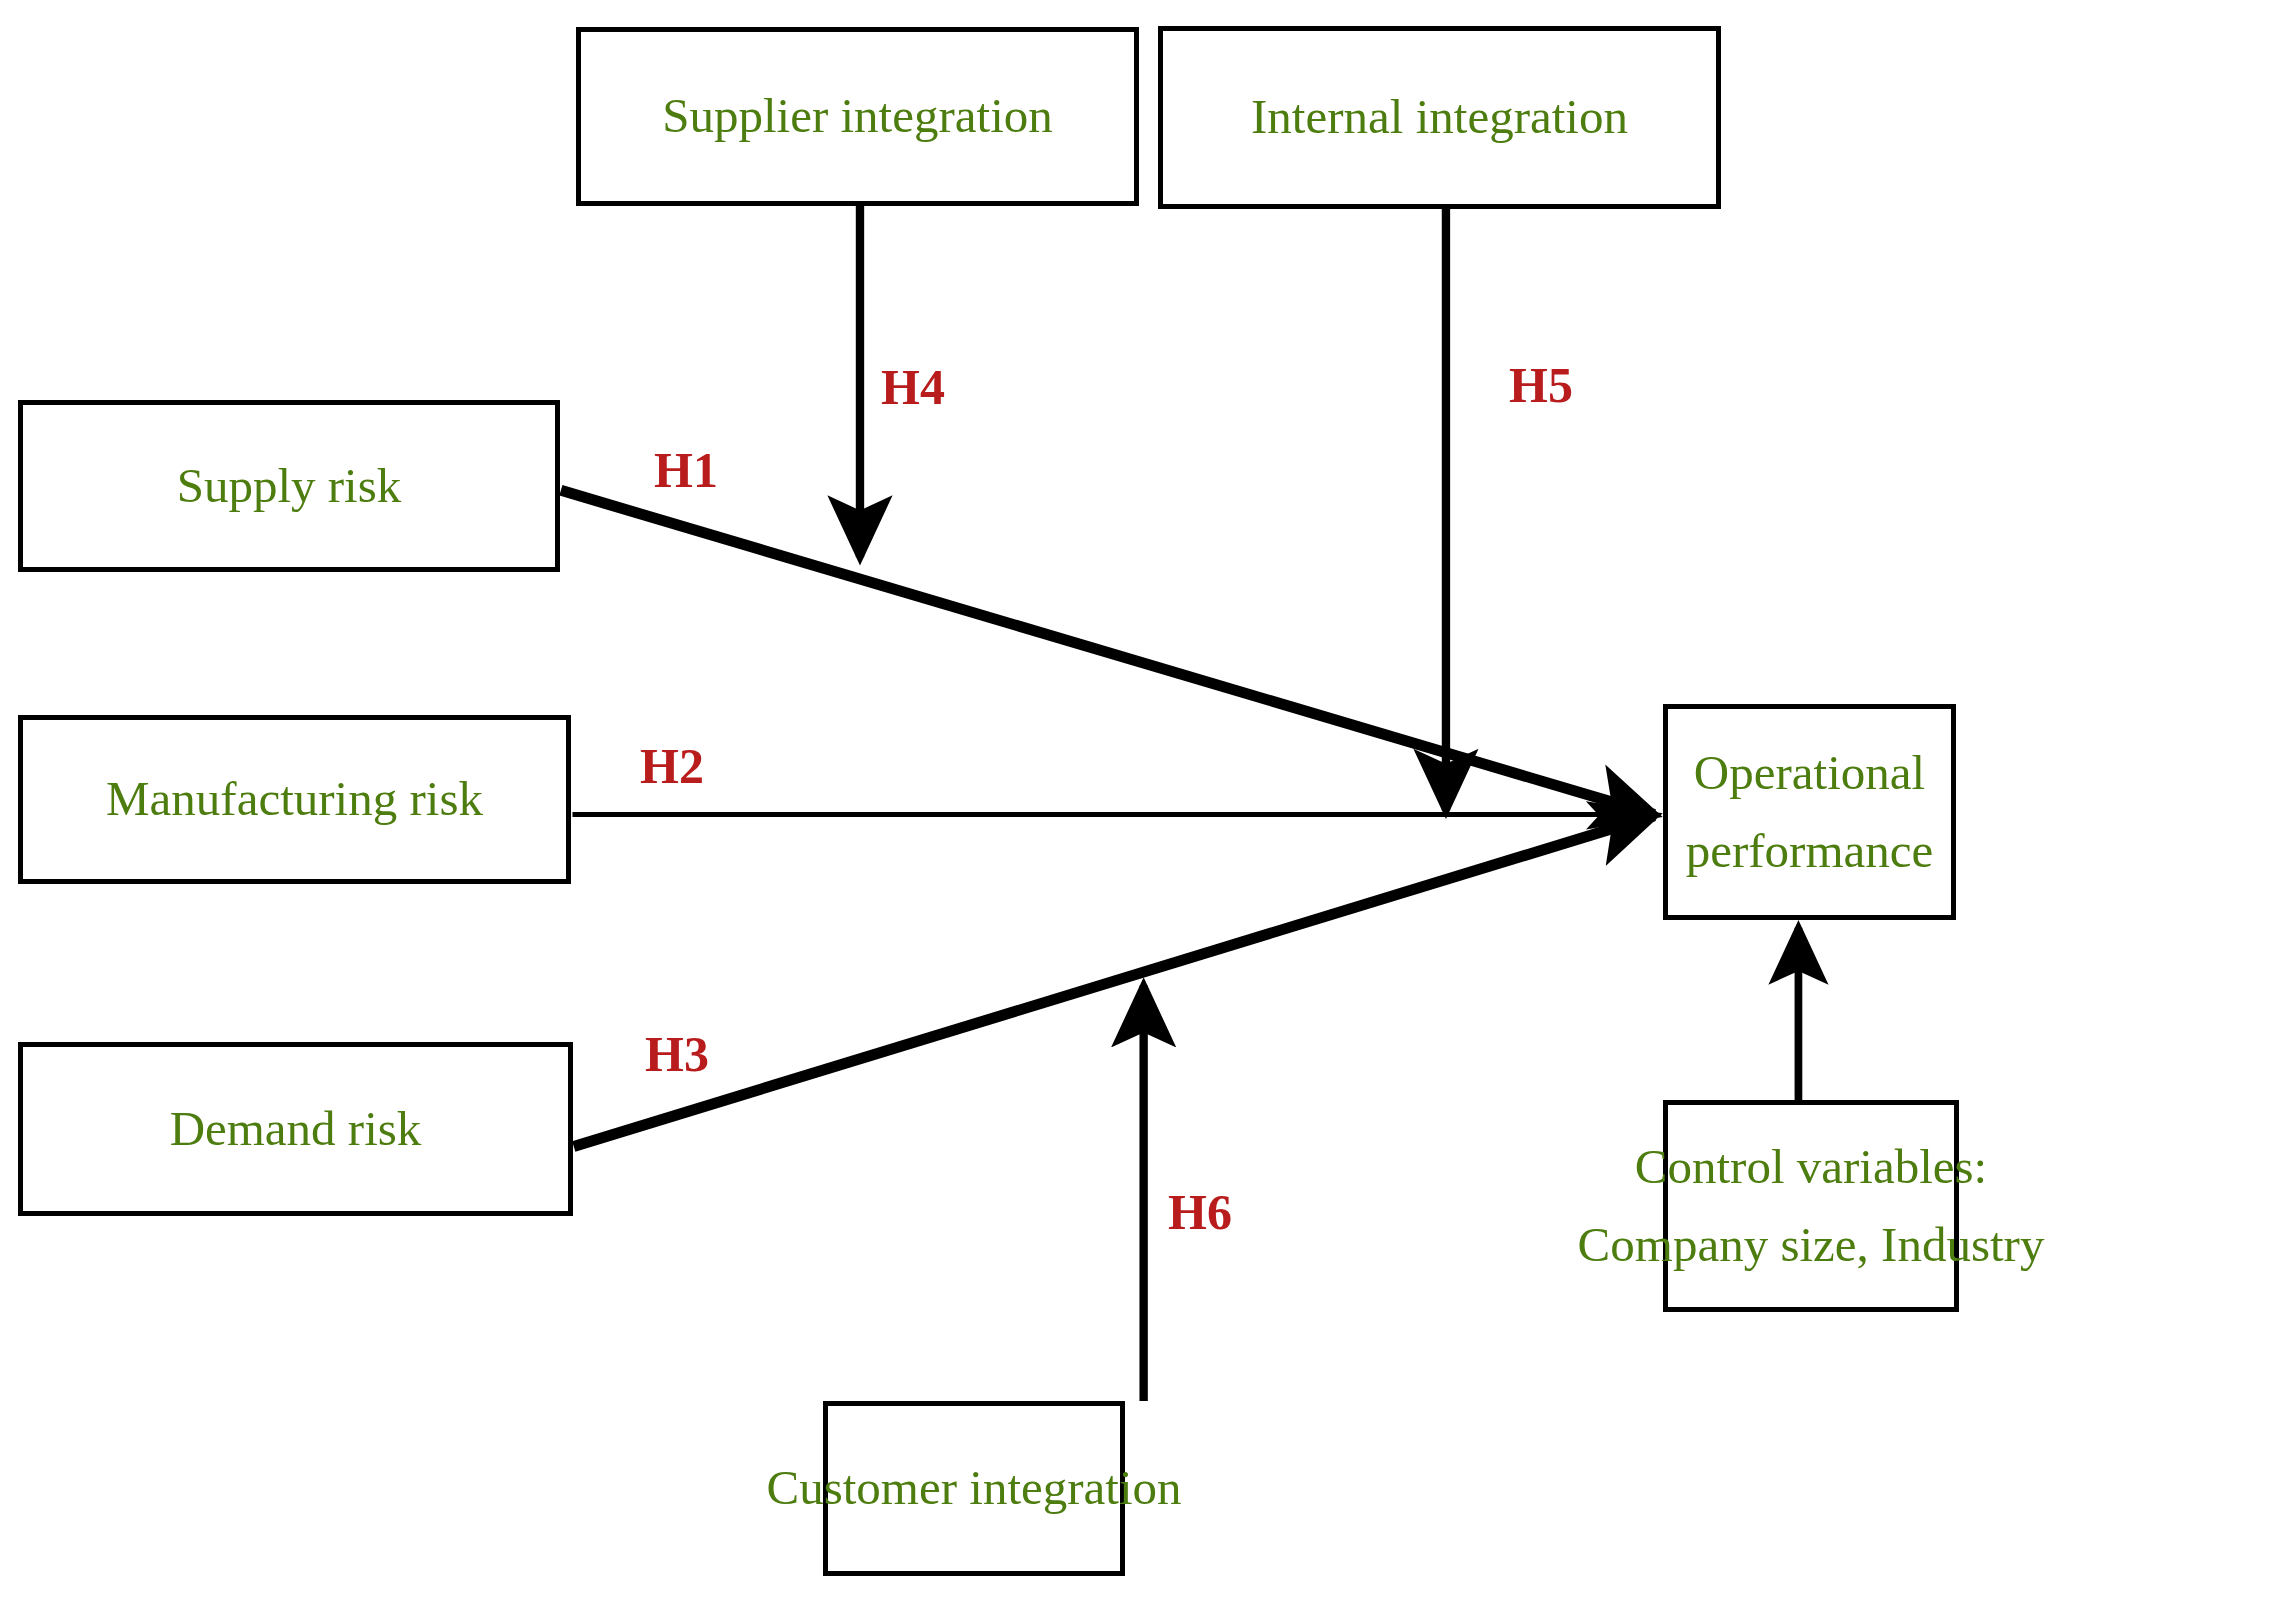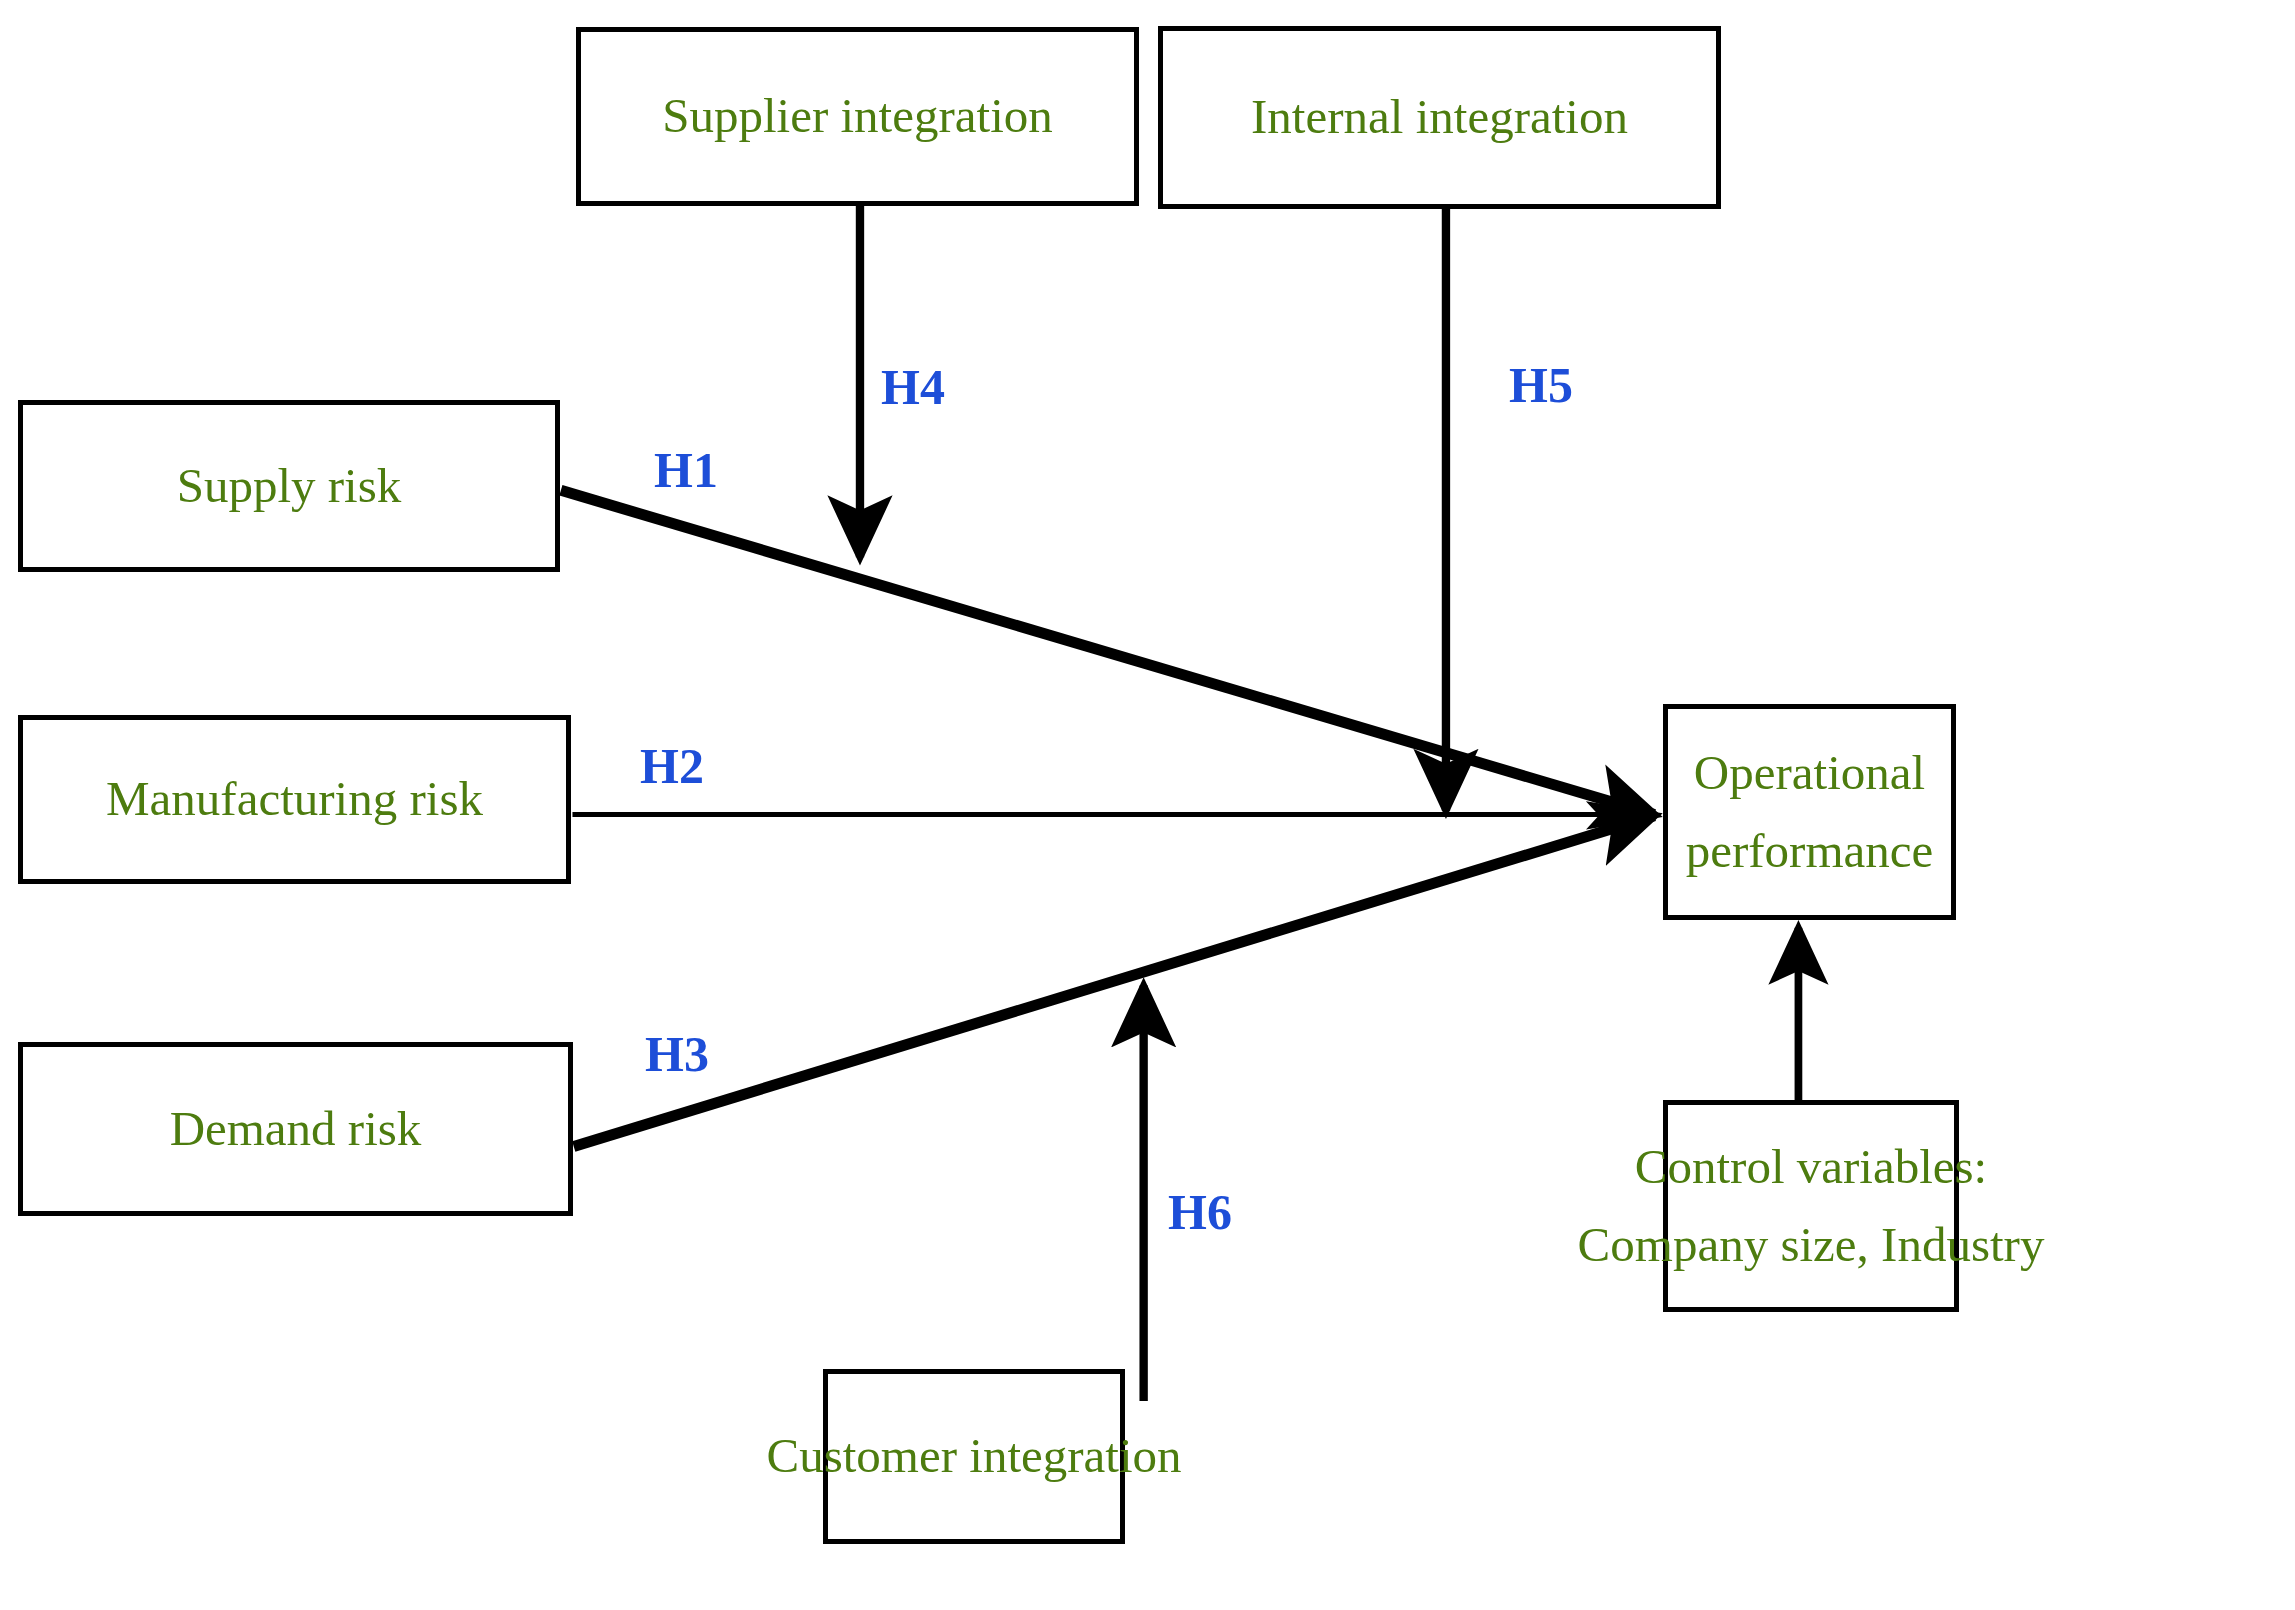--- a/index.html
+++ b/index.html
@@ -41,38 +41,38 @@
   }
   .node-box .node-line {
     display: block;
     white-space: nowrap;
   }
   .node-box.two-line {
     line-height: 1.6;
   }
   .hyp-label {
     position: absolute;
-    color: #1d4ed8;
+    color: #b91c1c;
     font-family: "Liberation Serif", "DejaVu Serif", serif;
     font-weight: bold;
     font-size: 50px;
     line-height: 1;
     white-space: nowrap;
     z-index: 4;
   }
 
   
   #box-supplier-integration { left: 576px;  top: 27px;   width: 563px; height: 179px; }
   #box-internal-integration { left: 1158px; top: 26px;   width: 563px; height: 183px; }
   #box-supply-risk          { left: 18px;   top: 400px;  width: 542px; height: 172px; }
   #box-manufacturing-risk   { left: 18px;   top: 715px; width: 553px; height: 169px; }
   #box-demand-risk          { left: 18px;   top: 1042px; width: 555px; height: 174px; }
   #box-operational-performance { left: 1663px; top: 704px; width: 293px; height: 216px; }
   #box-control-variables    { left: 1663px; top: 1100px; width: 296px; height: 212px; }
-  #box-customer-integration { left: 823px; top: 1369px; width: 302px; height: 175px; }
+  #box-customer-integration { left: 823px; top: 1401px; width: 302px; height: 175px; }
 
   
   #label-h1 { left: 627px;  top: 445px; margin-left: 27px;  }
   #label-h2 { left: 640px;  top: 741px; }
   #label-h3 { left: 645px; top: 1029px; }
   #label-h4 { left: 881px; top: 362px;  }
   #label-h5 { left: 1473px; top: 360px; margin-left: 36px;  }
   #label-h6 { left: 1168px; top: 1187px; }
 </style>
 </head>

